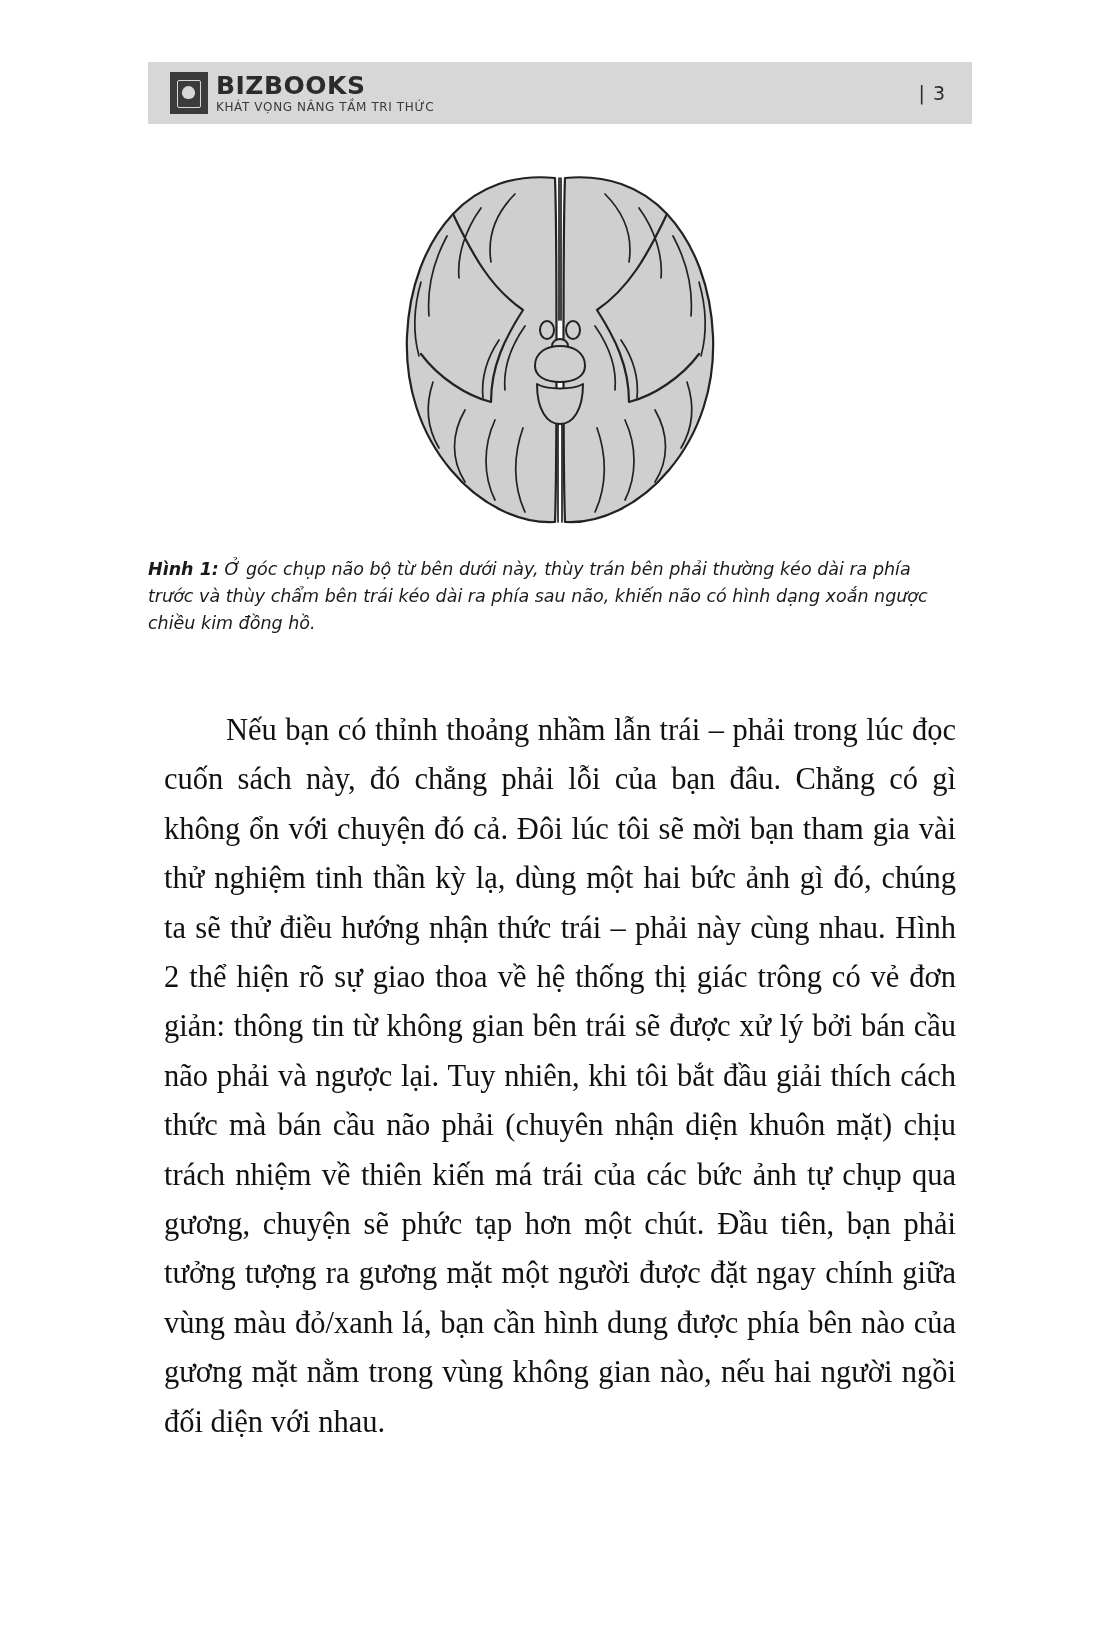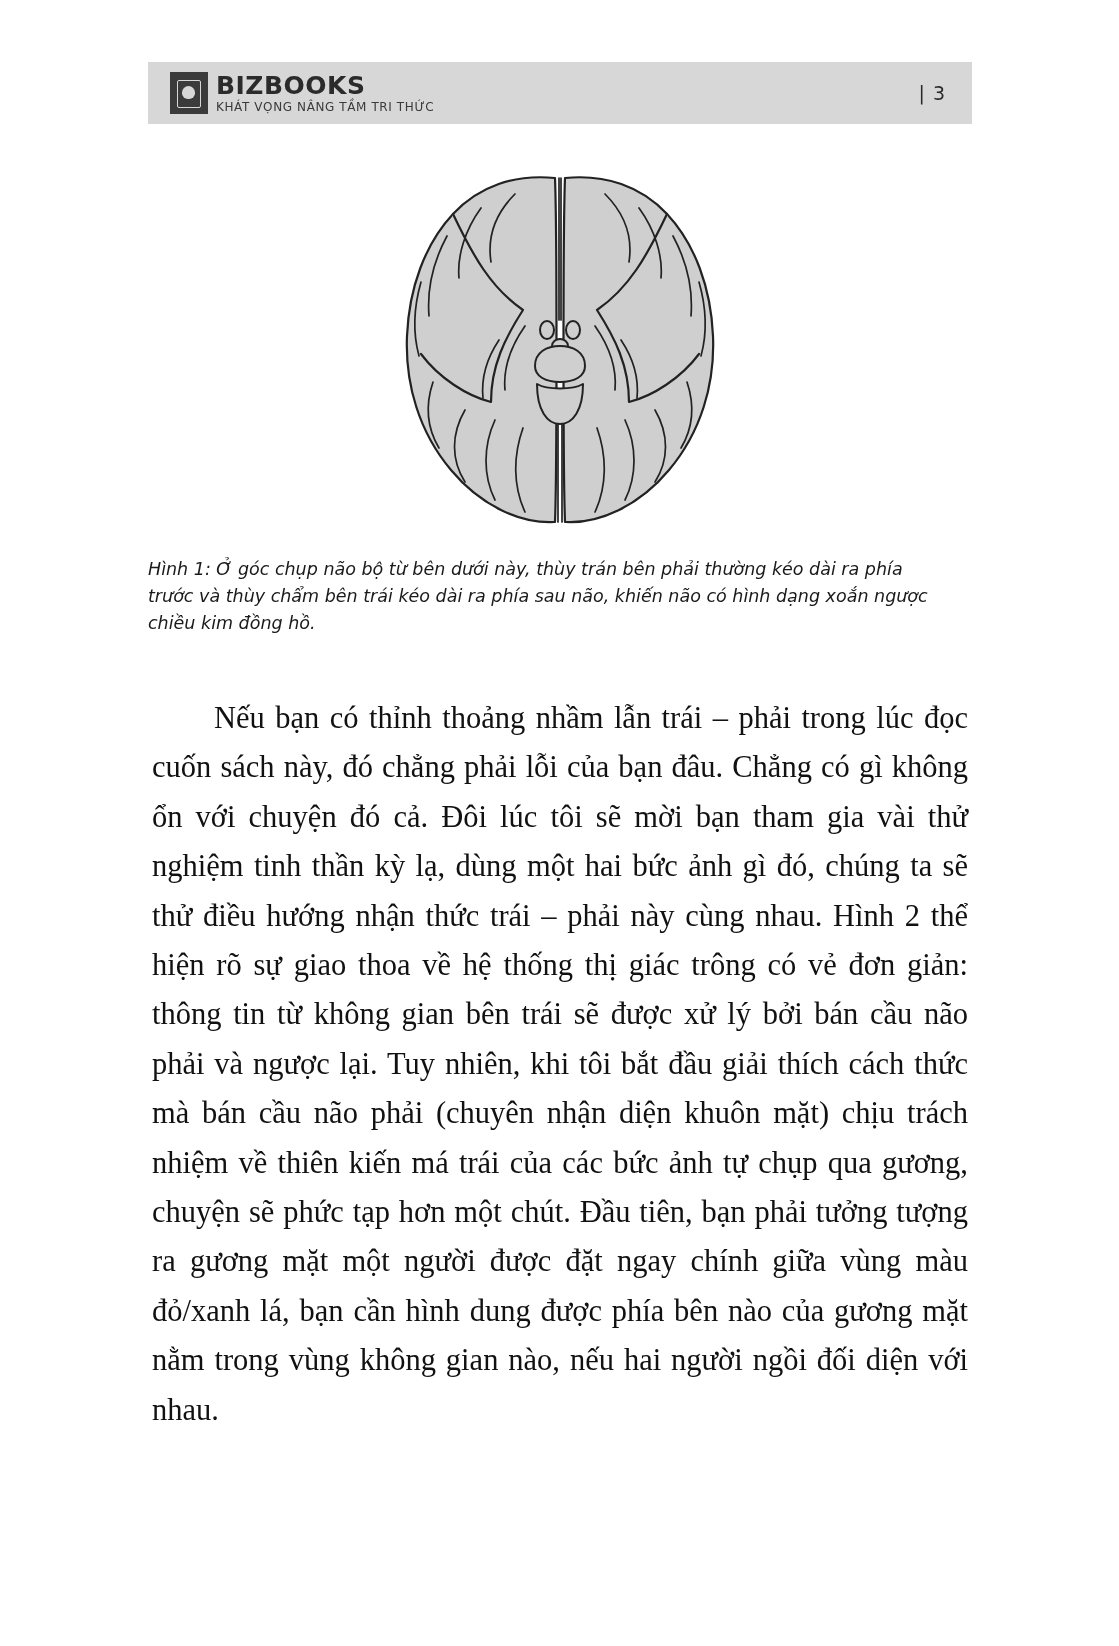--- a/index.html
+++ b/index.html
@@ -112,36 +112,36 @@
     left: 148px;
     top: 556px;
     width: 800px;
     font-family: "DejaVu Sans", sans-serif;
     font-style: italic;
     font-size: 17.5px;
     line-height: 1.55;
     color: #1a1a1a;
     text-align: left;
   }
-  .caption b { font-weight: normal; font-style: italic; }
+  .caption b { font-weight: bold; font-style: italic; }
 
   
   .body-text {
     position: absolute;
     left: 148px;
     top: 690px;
     width: 824px;
     font-family: "Liberation Serif", serif;
     font-size: 30.5px;
     line-height: 1.62;
     color: #111111;
     text-align: justify;
     text-justify: inter-word;
   }
-  .body-text p { margin: 4px; text-indent: 62px; }
+  .body-text p { margin: 16px; text-indent: 62px; }
 </style>
 </head>
 <body>
 
 <div class="page">
 
   <div class="header-band">
     <div class="logo-block">
       <div class="logo-mark"></div>
       <div class="logo-text-wrap">

